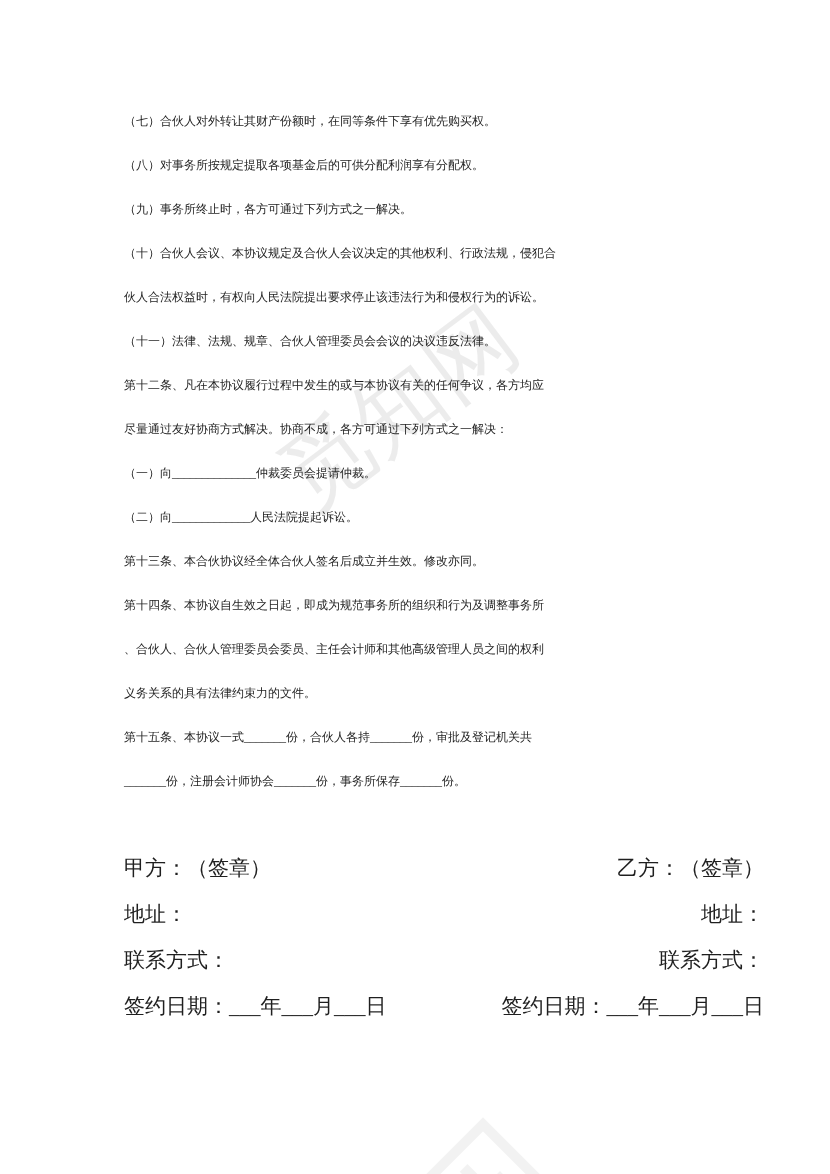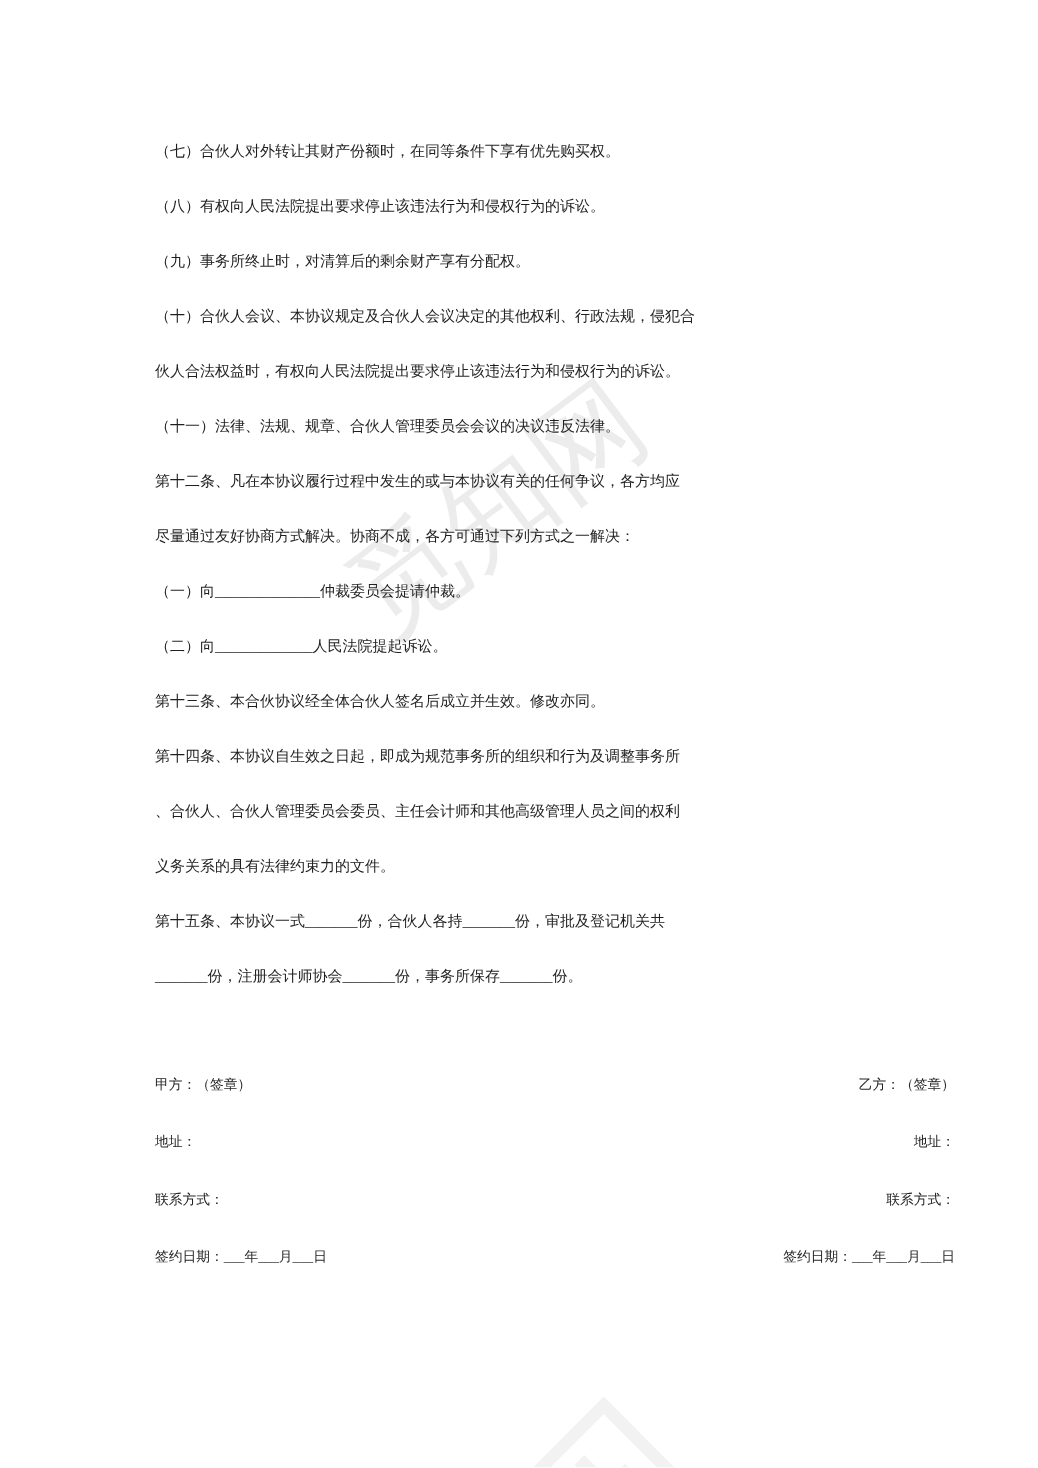--- a/index.html
+++ b/index.html
@@ -73,21 +73,21 @@
     padding: 0;
     white-space: pre-line;
     text-align: justify;
   }
   .signatures {
     position: absolute;
     left: 124px;
     top: 845px;
     width: 640px;
     display: flex;
-    font-size: 11px;
+    font-size: 21px;
   }
   .sig-col-left {
     width: 328px;
     flex: 0 0 328px;
   }
   .sig-col-right {
     flex: 1;
     text-align: right;
   }
   .sig-line {
@@ -103,22 +103,22 @@
 
   <div class="watermark-center">觅知网</div>
 
   <div class="watermark-logo">
     <div class="stroke-a"></div>
     <div class="stroke-b"></div>
   </div>
 
   <div class="doc-body">
     <p>（七）合伙人对外转让其财产份额时，在同等条件下享有优先购买权。</p>
-    <p>（八）有权向人民法院提出要求停止该违法行为和侵权行为的诉讼。</p>
-    <p>（九）事务所终止时，对清算后的剩余财产享有分配权。</p>
+    <p>（八）对事务所按规定提取各项基金后的可供分配利润享有分配权。</p>
+    <p>（九）事务所终止时，各方可通过下列方式之一解决。</p>
     <p>（十）合伙人会议、本协议规定及合伙人会议决定的其他权利、行政法规，侵犯合
 伙人合法权益时，有权向人民法院提出要求停止该违法行为和侵权行为的诉讼。</p>
     <p>（十一）法律、法规、规章、合伙人管理委员会会议的决议违反法律。</p>
     <p>第十二条、凡在本协议履行过程中发生的或与本协议有关的任何争议，各方均应
 尽量通过友好协商方式解决。协商不成，各方可通过下列方式之一解决：</p>
     <p>（一）向______________仲裁委员会提请仲裁。</p>
     <p>（二）向_____________人民法院提起诉讼。</p>
     <p>第十三条、本合伙协议经全体合伙人签名后成立并生效。修改亦同。</p>
     <p>第十四条、本协议自生效之日起，即成为规范事务所的组织和行为及调整事务所
 、合伙人、合伙人管理委员会委员、主任会计师和其他高级管理人员之间的权利

